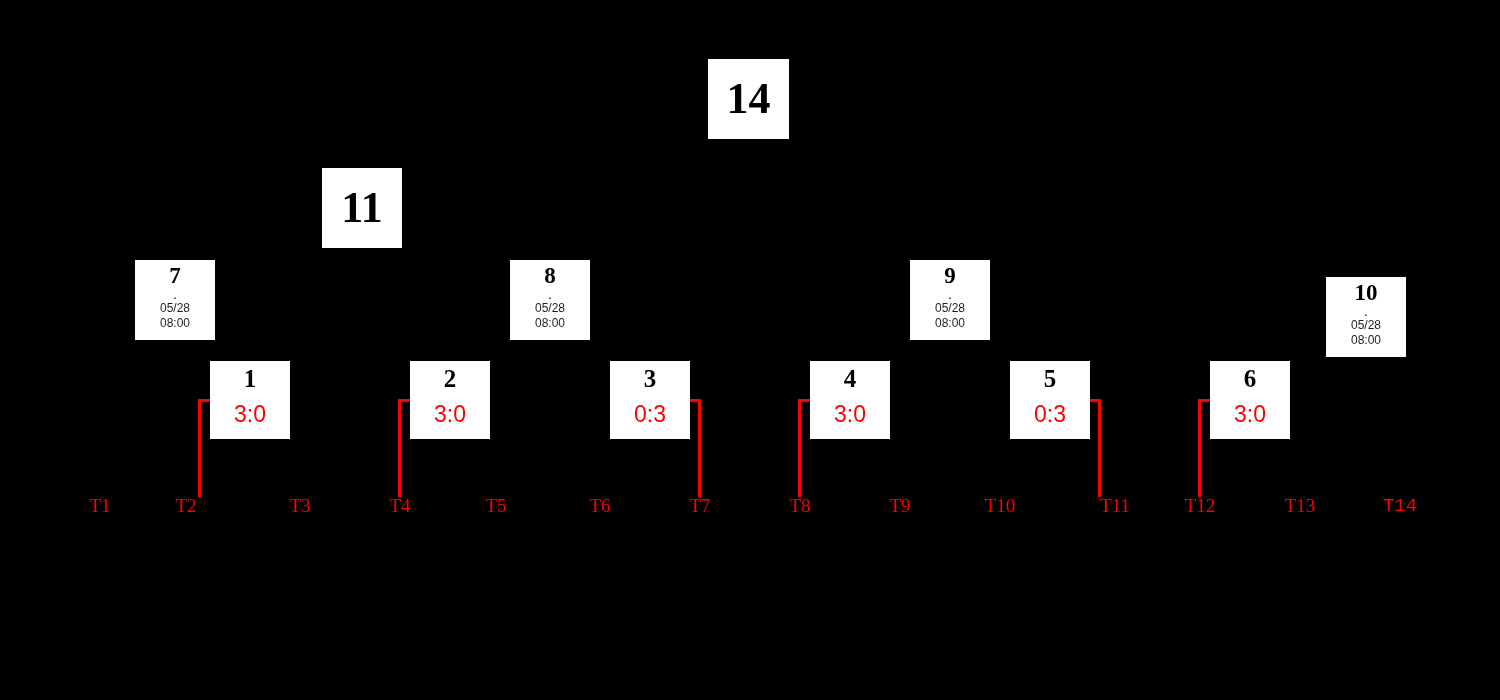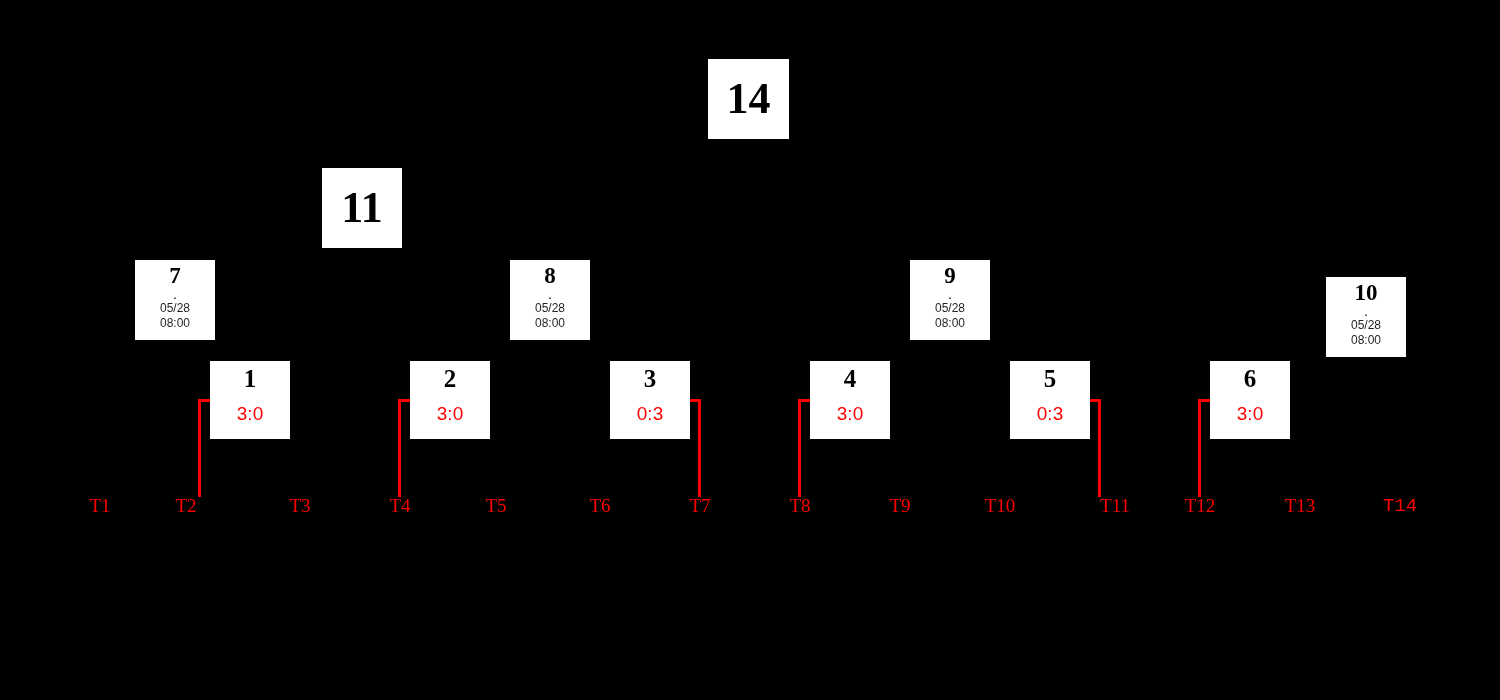--- a/index.html
+++ b/index.html
@@ -75,21 +75,21 @@
   }
   .r1-number {
     font-family: "Liberation Serif", serif;
     font-weight: 700;
     font-size: 25px;
     color: #000000;
     line-height: 28px;
   }
   .r1-score {
     font-family: "Liberation Sans", sans-serif;
-    font-size: 19px;
+    font-size: 23px;
     color: #ff0000;
     line-height: 28px;
     margin-top: 7px;
   }
   
   .conn {
     position: absolute;
     background: #ff0000;
   }
   .conn-v { width: 3px; height: 98px; top: 399px; }

